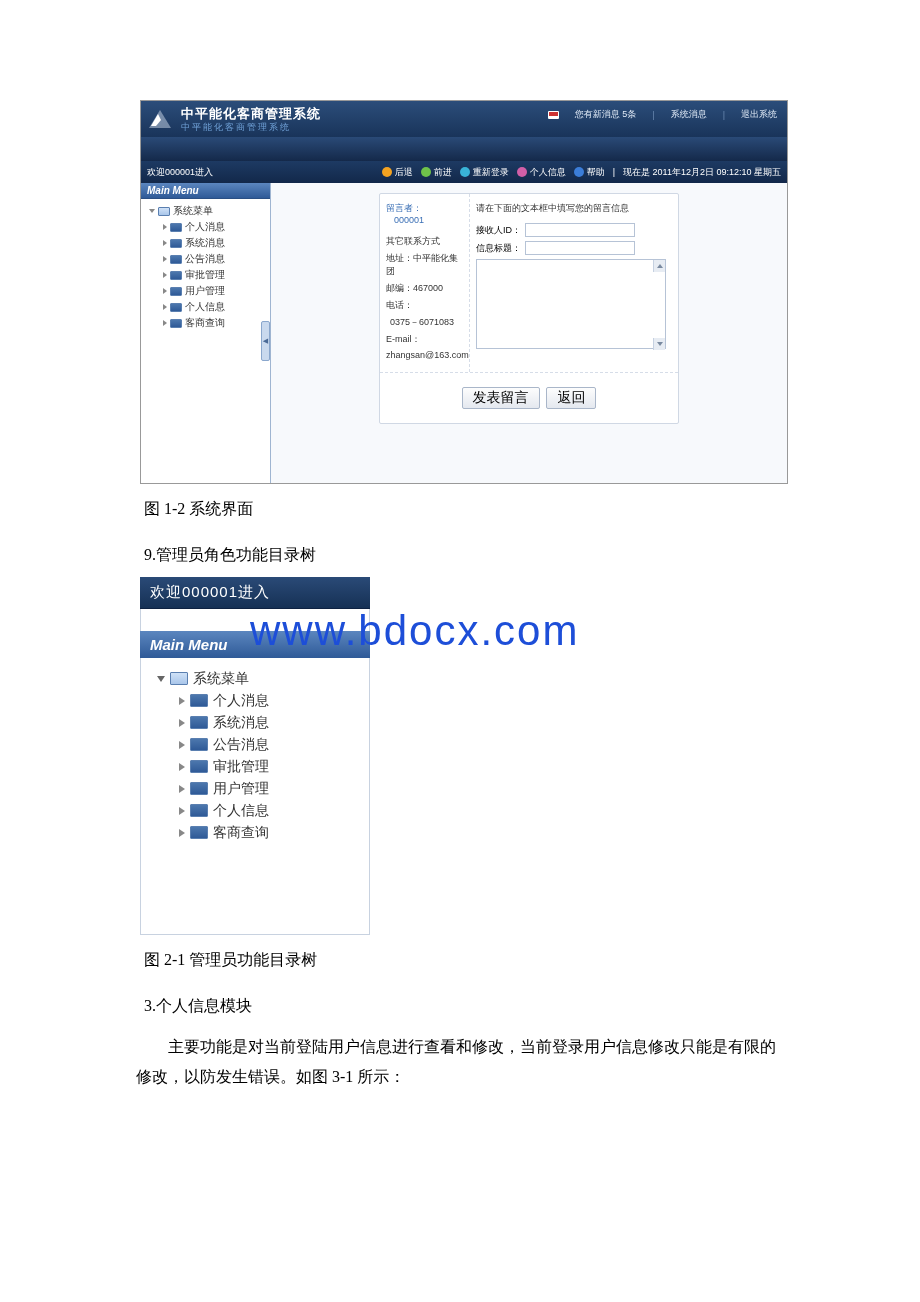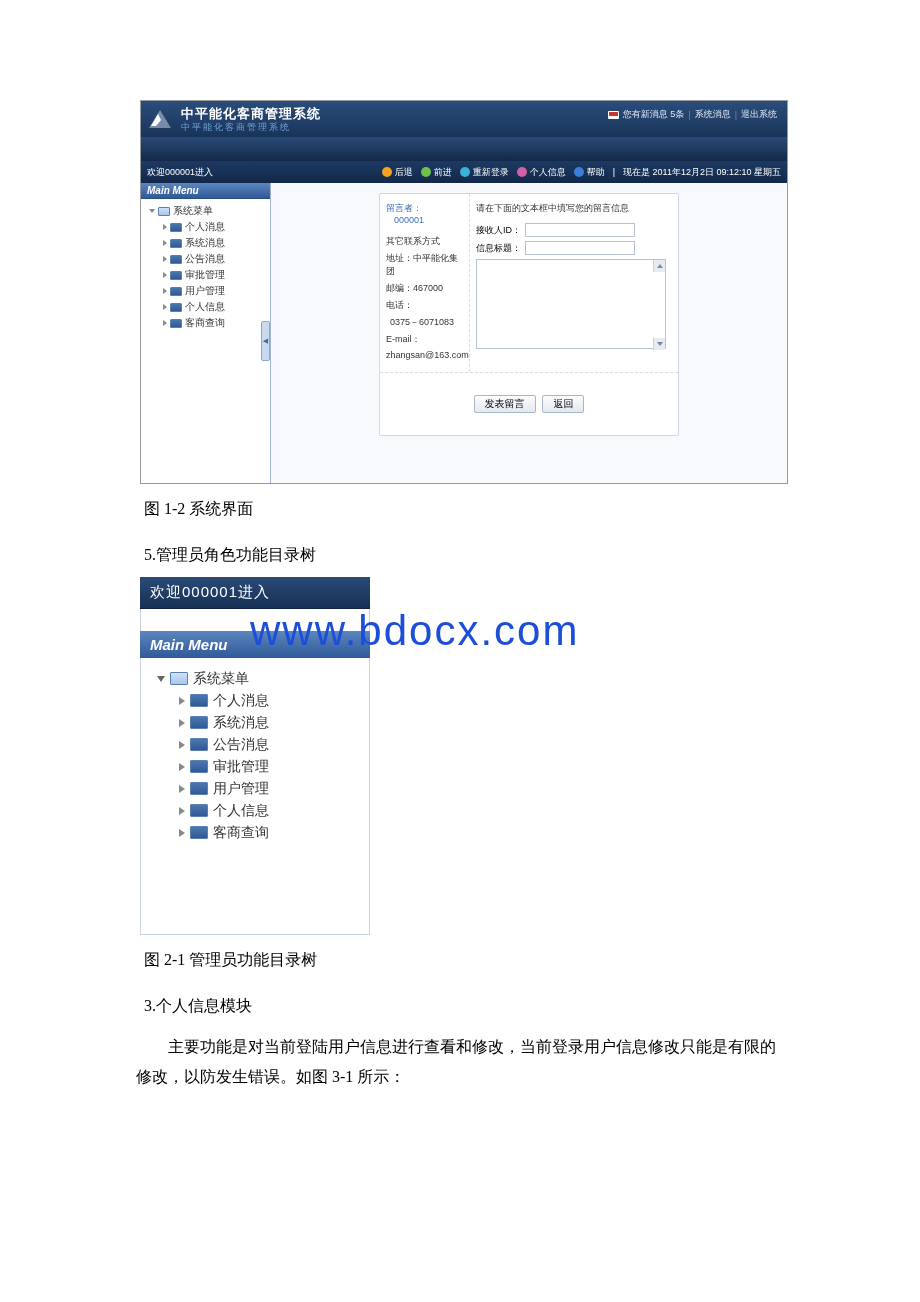--- a/index.html
+++ b/index.html
@@ -5,21 +5,21 @@
   * { box-sizing: border-box; margin: 0; padding: 0; }
   body { background: #fff; font-family: "SimSun", "宋体", serif; width: 920px; margin: 0 auto; color: #000; }
   .page { padding: 100px 140px 200px 140px; }
 
   
   .shot1 { width: 648px; border: 1px solid #999; font-family: "Microsoft YaHei", Arial, sans-serif; font-size: 10px; position: relative; }
   .shot1 .titlebar { background: linear-gradient(#2b4d7a, #19345a); color: #fff; height: 36px; display: flex; align-items: center; position: relative; }
   .shot1 .logo { margin: 0 8px 0 6px; }
   .shot1 .apptitle { font-size: 13px; font-weight: bold; letter-spacing: 1px; }
   .shot1 .apptitle .sub { font-size: 9px; color: #6fa0d6; display: block; font-weight: normal; letter-spacing: 2px; margin-top: -2px; }
-  .shot1 .toplinks { position: absolute; right: 10px; top: 7px; font-size: 9px; color: #dfe9f6; display: flex; gap: 4px; align-items: center; }
+  .shot1 .toplinks { position: absolute; right: 10px; top: 7px; font-size: 9px; color: #dfe9f6; display: flex; gap: 16px; align-items: center; }
   .shot1 .toplinks .sep { color: #6a88b0; }
   .shot1 .env-icon { width: 11px; height: 8px; background: #fff; display: inline-block; border-radius: 1px; position: relative; }
   .shot1 .env-icon::after { content: ""; position: absolute; inset: 1px; border-top: 4px solid #c33; }
 
   .shot1 .band { background: linear-gradient(#2a4a77, #14294a); height: 24px; }
 
   .shot1 .toolbar { background: linear-gradient(#1d3a63, #12284a); color: #fff; height: 22px; display: flex; align-items: center; padding: 0 6px; font-size: 9px; gap: 8px; }
   .shot1 .toolbar .left { flex: 0 0 auto; }
   .shot1 .toolbar .right { margin-left: auto; display: flex; align-items: center; gap: 8px; }
   .shot1 .toolbar .right .tbtn { display: inline-flex; align-items: center; gap: 3px; }
@@ -53,21 +53,21 @@
   .shot1 .panel .frow input { border: 1px solid #b6c3d6; height: 14px; width: 110px; font-size: 9px; padding: 0 2px; }
   .shot1 .panel textarea { width: 190px; height: 90px; border: 1px solid #b6c3d6; resize: none; font-size: 9px; }
   .shot1 .ta-wrap { position: relative; display: inline-block; }
   .shot1 .ta-wrap .sc { position: absolute; right: 1px; width: 12px; background: #e7ecf3; border-left: 1px solid #c6d1e1; display: flex; align-items: center; justify-content: center; }
   .shot1 .ta-wrap .sc.up { top: 1px; height: 12px; }
   .shot1 .ta-wrap .sc.dn { bottom: 1px; height: 12px; }
   .shot1 .ta-wrap .sc::after { content: ""; width: 0; height: 0; border-left: 3px solid transparent; border-right: 3px solid transparent; }
   .shot1 .ta-wrap .sc.up::after { border-bottom: 4px solid #7a8aa0; }
   .shot1 .ta-wrap .sc.dn::after { border-top: 4px solid #7a8aa0; }
   .shot1 .panel .pfoot { border-top: 1px dashed #d6dde8; padding: 6px; text-align: center; }
-  .shot1 .panel .pfoot button { font-size: 10px; padding: 1px 10px; background: linear-gradient(#fdfdfd,#e4e8ef); border: 1px solid #a9b6c9; border-radius: 2px; margin: 16px 2px; }
+  .shot1 .panel .pfoot button { font-size: 14px; padding: 1px 10px; background: linear-gradient(#fdfdfd,#e4e8ef); border: 1px solid #a9b6c9; border-radius: 2px; margin: 8px 2px; }
 
   
   .doc-text { font-size: 16px; line-height: 1.9; margin: 10px 0 0 4px; }
   .doc-text.indent { text-indent: 2em; }
 
   
   .shot2 { width: 230px; font-family: "Microsoft YaHei", Arial, sans-serif; font-size: 14px; margin-top: 6px; }
   .shot2 .wb { background: linear-gradient(#2a4a77, #163155); color: #fff; padding: 6px 10px; font-size: 15px; letter-spacing: 1px; border-bottom: 1px solid #0e2242; }
   .shot2 .gap { height: 22px; background: #fff; border: 1px solid #c8d2e0; border-top: none; border-bottom: none; }
   .shot2 .mm { background: linear-gradient(#5b86bf, #2f5a97); color: #fff; font-style: italic; font-weight: bold; padding: 5px 10px; font-size: 15px; }
@@ -220,21 +220,21 @@
           <div class="pfoot">
             <button>发表留言</button>
             <button>返回</button>
           </div>
         </div>
       </div>
     </div>
   </div>
 
   <div class="doc-text">图 1-2 系统界面</div>
-  <div class="doc-text" style="margin-top:16px">5.管理员角色功能目录树</div>
+  <div class="doc-text" style="margin-top:16px">9.管理员角色功能目录树</div>
 
   <div style="position:relative;">
     <div class="shot2">
       <div class="wb">欢迎000001进入</div>
       <div class="gap"></div>
       <div class="mm">Main Menu</div>
       <div class="tree2">
         <div class="row">
             <span class="tri open"></span>
             <span class="fold"></span>

